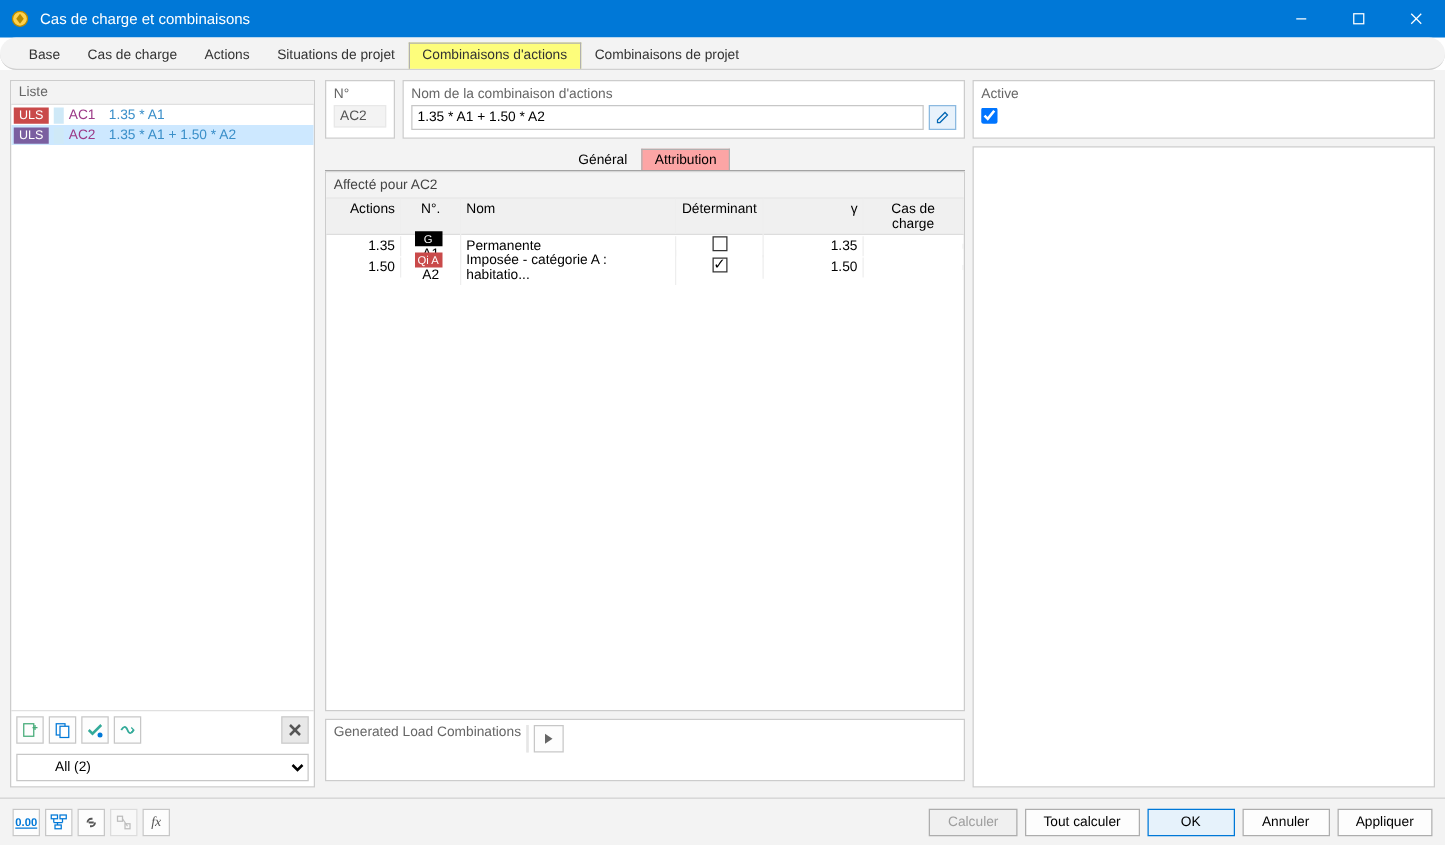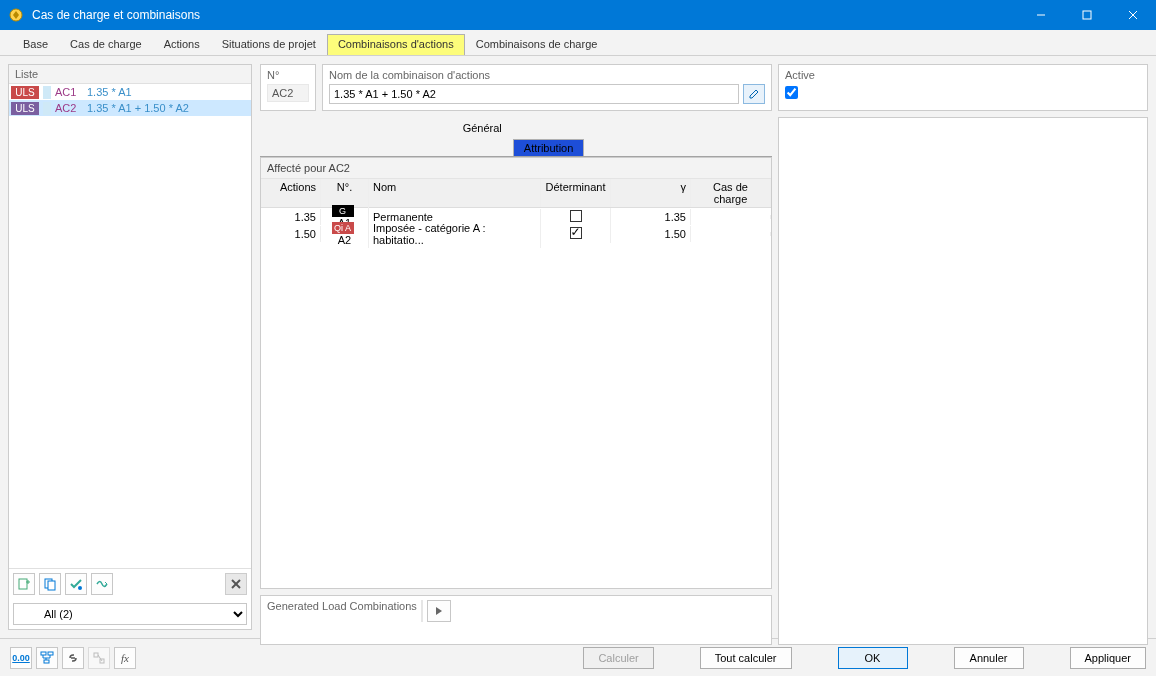--- a/index.html
+++ b/index.html
@@ -3,21 +3,21 @@
 <meta charset="utf-8">
 <style>
 * { box-sizing: border-box; margin: 0; padding: 0; font-family: "Segoe UI", Tahoma, sans-serif; font-size: 11px; }
 html, body { width: 1156px; height: 676px; background: #fff; overflow: hidden; }
 
 .titlebar { height: 30px; background: #0078d7; color: #fff; display: flex; align-items: center; padding-left: 8px; }
 .titlebar .app-icon { width: 16px; height: 16px; margin-right: 8px; display:inline-flex; align-items:center; justify-content:center;}
 .titlebar .title { flex: 1; font-size: 12px; }
 .titlebar .win-btn { width: 46px; height: 30px; display: flex; align-items: center; justify-content: center; color:#fff; }
 
-.tabs-main { display: flex; border-bottom: 1px solid #d0d0d0; background: #f3f3f3; height: 26px; padding-left: 12px; padding-top: 4px;}
+.tabs-main { display: flex; border-bottom: 1px solid #d0d0d0; background: #f3f3f3; height: 26px; padding-left: 12px; padding-top: 4px; border-radius: 13px;}
 .tabs-main .tab { padding: 3px 10px; color: #333; border: 1px solid transparent; border-bottom: none; cursor: default; }
 .tabs-main .tab.active { background: #fdfd7b; border-color: #b0b0b0; }
 
 .content { display: flex; height: calc(100% - 30px - 26px - 38px); padding: 8px; gap: 8px; background:#f3f3f3;}
 
 .left-pane { width: 244px; display: flex; flex-direction: column; border:1px solid #ccc; background:#fff;}
 .left-pane .list-header { padding: 3px 6px; color:#666; background:#f3f3f3; border-bottom:1px solid #e0e0e0;}
 .left-pane .list-body { flex: 1; overflow: auto; }
 .list-row { display: flex; align-items: center; height: 16px; padding: 0 2px; gap: 4px; }
 .list-row.selected { background: #cde8ff; }
@@ -44,21 +44,21 @@
 .nbox .val { background:#f3f3f3; border:1px solid #e8e8e8; padding:2px 4px; color:#555;}
 .namebox { flex:1; }
 .namebox .row { display:flex; gap:4px;}
 .namebox input { flex:1; border:1px solid #c7c7c7; padding:2px 4px; height:20px;}
 .edit-btn { width:22px; height:20px; border:1px solid #8bb9e0; background:#e8f2fb; display:flex; align-items:center; justify-content:center;}
 .activebox { width:370px;}
 .activebox .ck { margin-top:2px;}
 
 .subtabs { display:flex; border-bottom:1px solid #a3a3a3; background:#f3f3f3; padding-left:4px; padding-top:2px;justify-content:center;}
 .subtabs .tab { padding:2px 10px; border:1px solid transparent; border-bottom:none;}
-.subtabs .tab.active { background:#1d4ed8; border-color:#b0b0b0;margin-top:20px; }
+.subtabs .tab.active { background:#fca5a5; border-color:#b0b0b0; }
 
 .attrib-panel { flex:1; border:1px solid #ccc; background:#fff; display:flex; flex-direction:column;}
 .attrib-header { padding:4px 6px; color:#444; background:#f3f3f3; border-bottom:1px solid #e4e4e4;}
 .grid {}
 .grid-head { display:flex; background:#f0f0f0; border-bottom:1px solid #ddd;}
 .grid-head > div, .grid-row > div { padding:2px 4px; border-right:1px solid #eee;}
 .c-facteur{width:60px;text-align:right;} .c-no{width:48px;text-align:center;} .c-nom{width:172px;} .c-det{width:70px;text-align:center;} .c-g{width:80px;text-align:right; padding-right:22px;} .c-cas{flex:1;text-align:center;}
 .grid-row{display:flex; align-items:center; height:17px;}
 .cat-badge{display:inline-block;width:22px;text-align:center;font-size:9px;color:#fff;line-height:12px;height:12px;margin-right:4px;}
 .cat-g{background:#000;} .cat-q{background:#c94a4a;}
@@ -66,21 +66,21 @@
 .ck-sq.checked::after{content:"✓";position:absolute;top:-3px;left:0;font-size:12px;color:#000;}
 
 .gen-panel{border:1px solid #ccc;background:#fff;padding:4px 6px;height:50px;display:flex;flex-direction:row;gap:4px;}
 .gen-row{display:flex;gap:4px;}
 .gen-row .txt{flex:1;background:#f3f3f3;border:1px solid #e6e6e6;height:22px;}
 .gen-row .go{width:24px;height:22px;border:1px solid #c7c7c7;background:#fdfdfd;display:flex;align-items:center;justify-content:center;}
 
 .bottombar{height:38px;border-top:1px solid #d0d0d0;background:#f3f3f3;display:flex;align-items:center;padding:0 10px;gap:6px;}
 .bottom-tools{display:flex;gap:4px;}
 .spacer{flex:1;}
-.btn{height:22px;padding:0 14px;border:1px solid #adadad;background:#fdfdfd;min-width:70px;margin-left:40px;}
+.btn{height:22px;padding:0 14px;border:1px solid #adadad;background:#fdfdfd;min-width:70px;}
 .btn.disabled{color:#9e9e9e;background:#f0f0f0;}
 .btn.primary{border:1px solid #0078d7;background:#e6f2fb;min-width:70px;}
 
 .right-panel-split{display:flex;gap:6px;flex:1;}
 .right-main{flex:1;display:flex;flex-direction:column;gap:6px;}
 .right-side{width:370px;display:flex;flex-direction:column;gap:6px;}
 .side-box{border:1px solid #ccc;background:#fff;flex:1;}
 </style>
 </head>
 <body>
@@ -110,21 +110,21 @@
       </svg>
     </div>
 </div>
 
 <div class="tabs-main" id="main-tabs">
     <div class="tab">Base</div>
     <div class="tab">Cas de charge</div>
     <div class="tab">Actions</div>
     <div class="tab">Situations de projet</div>
     <div class="tab active">Combinaisons d'actions</div>
-    <div class="tab">Combinaisons de charge</div>
+    <div class="tab">Combinaisons de projet</div>
   </div>
 
 <div class="content">
   <div class="left-pane">
     <div class="list-header">Liste</div>
     <div class="list-body" id="list-body">
         <div class="list-row">
           <span class="badge uls1">ULS</span>
           <span class="swatch"></span>
           <span class="id">AC1</span>

